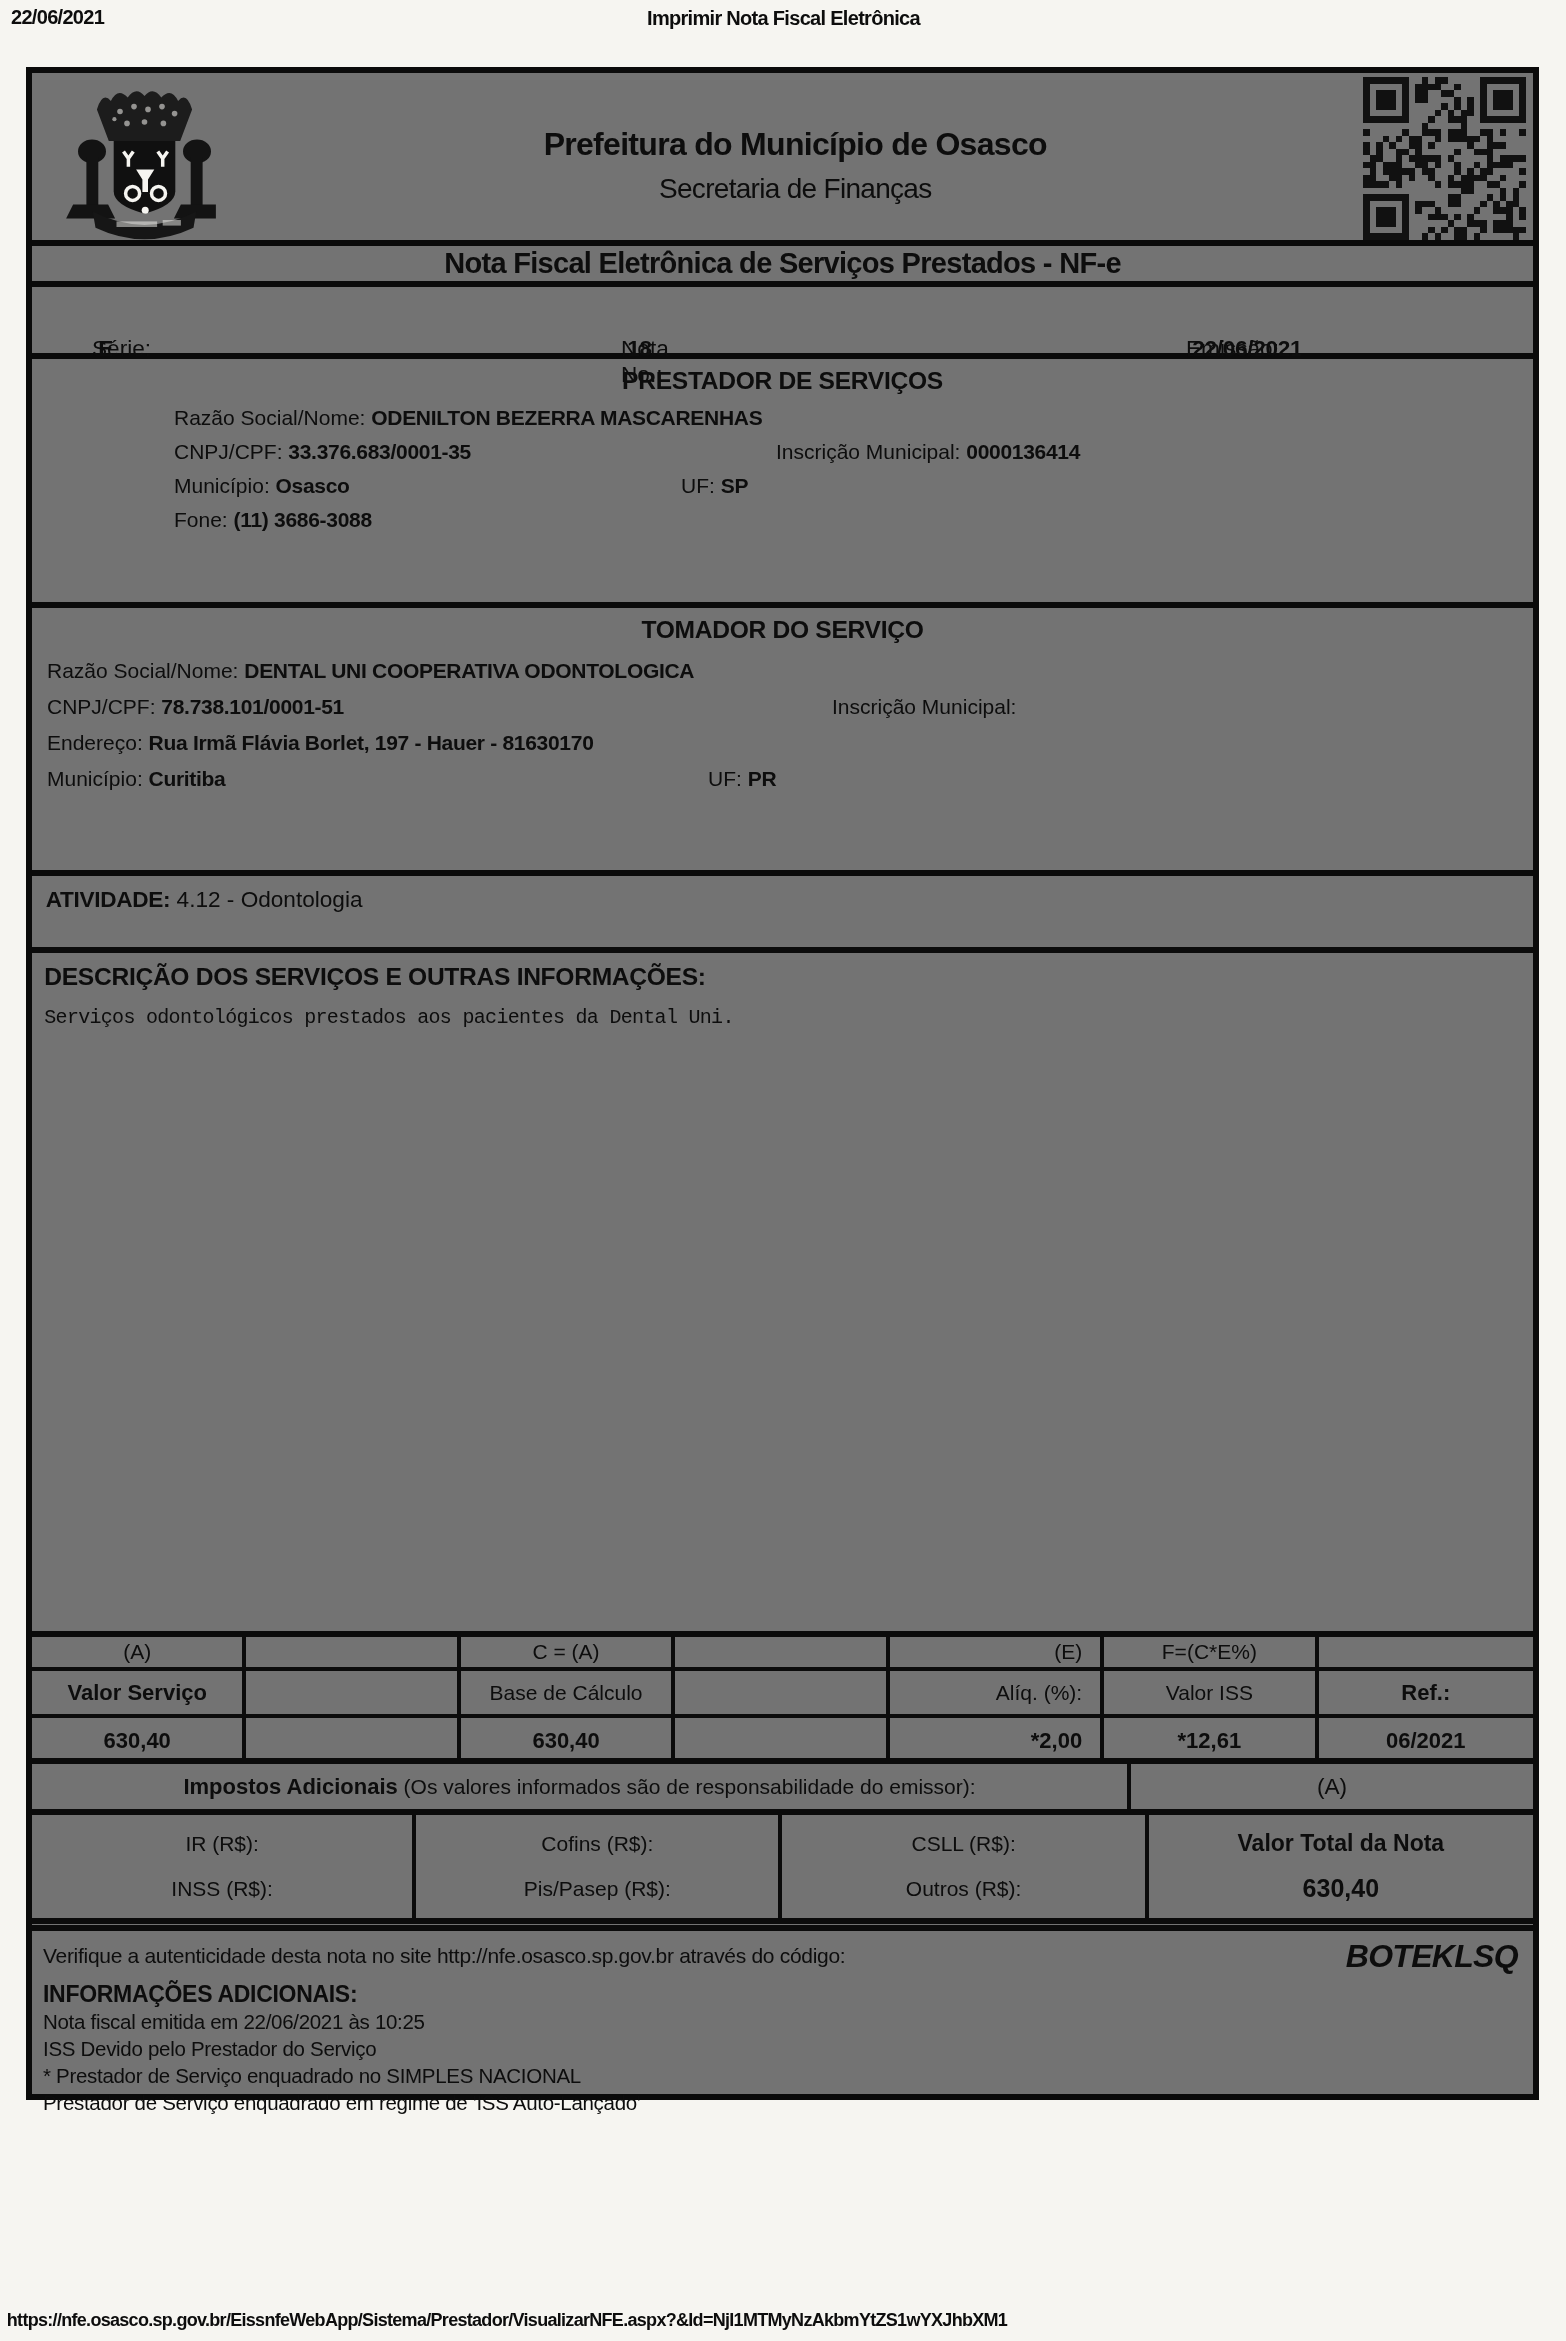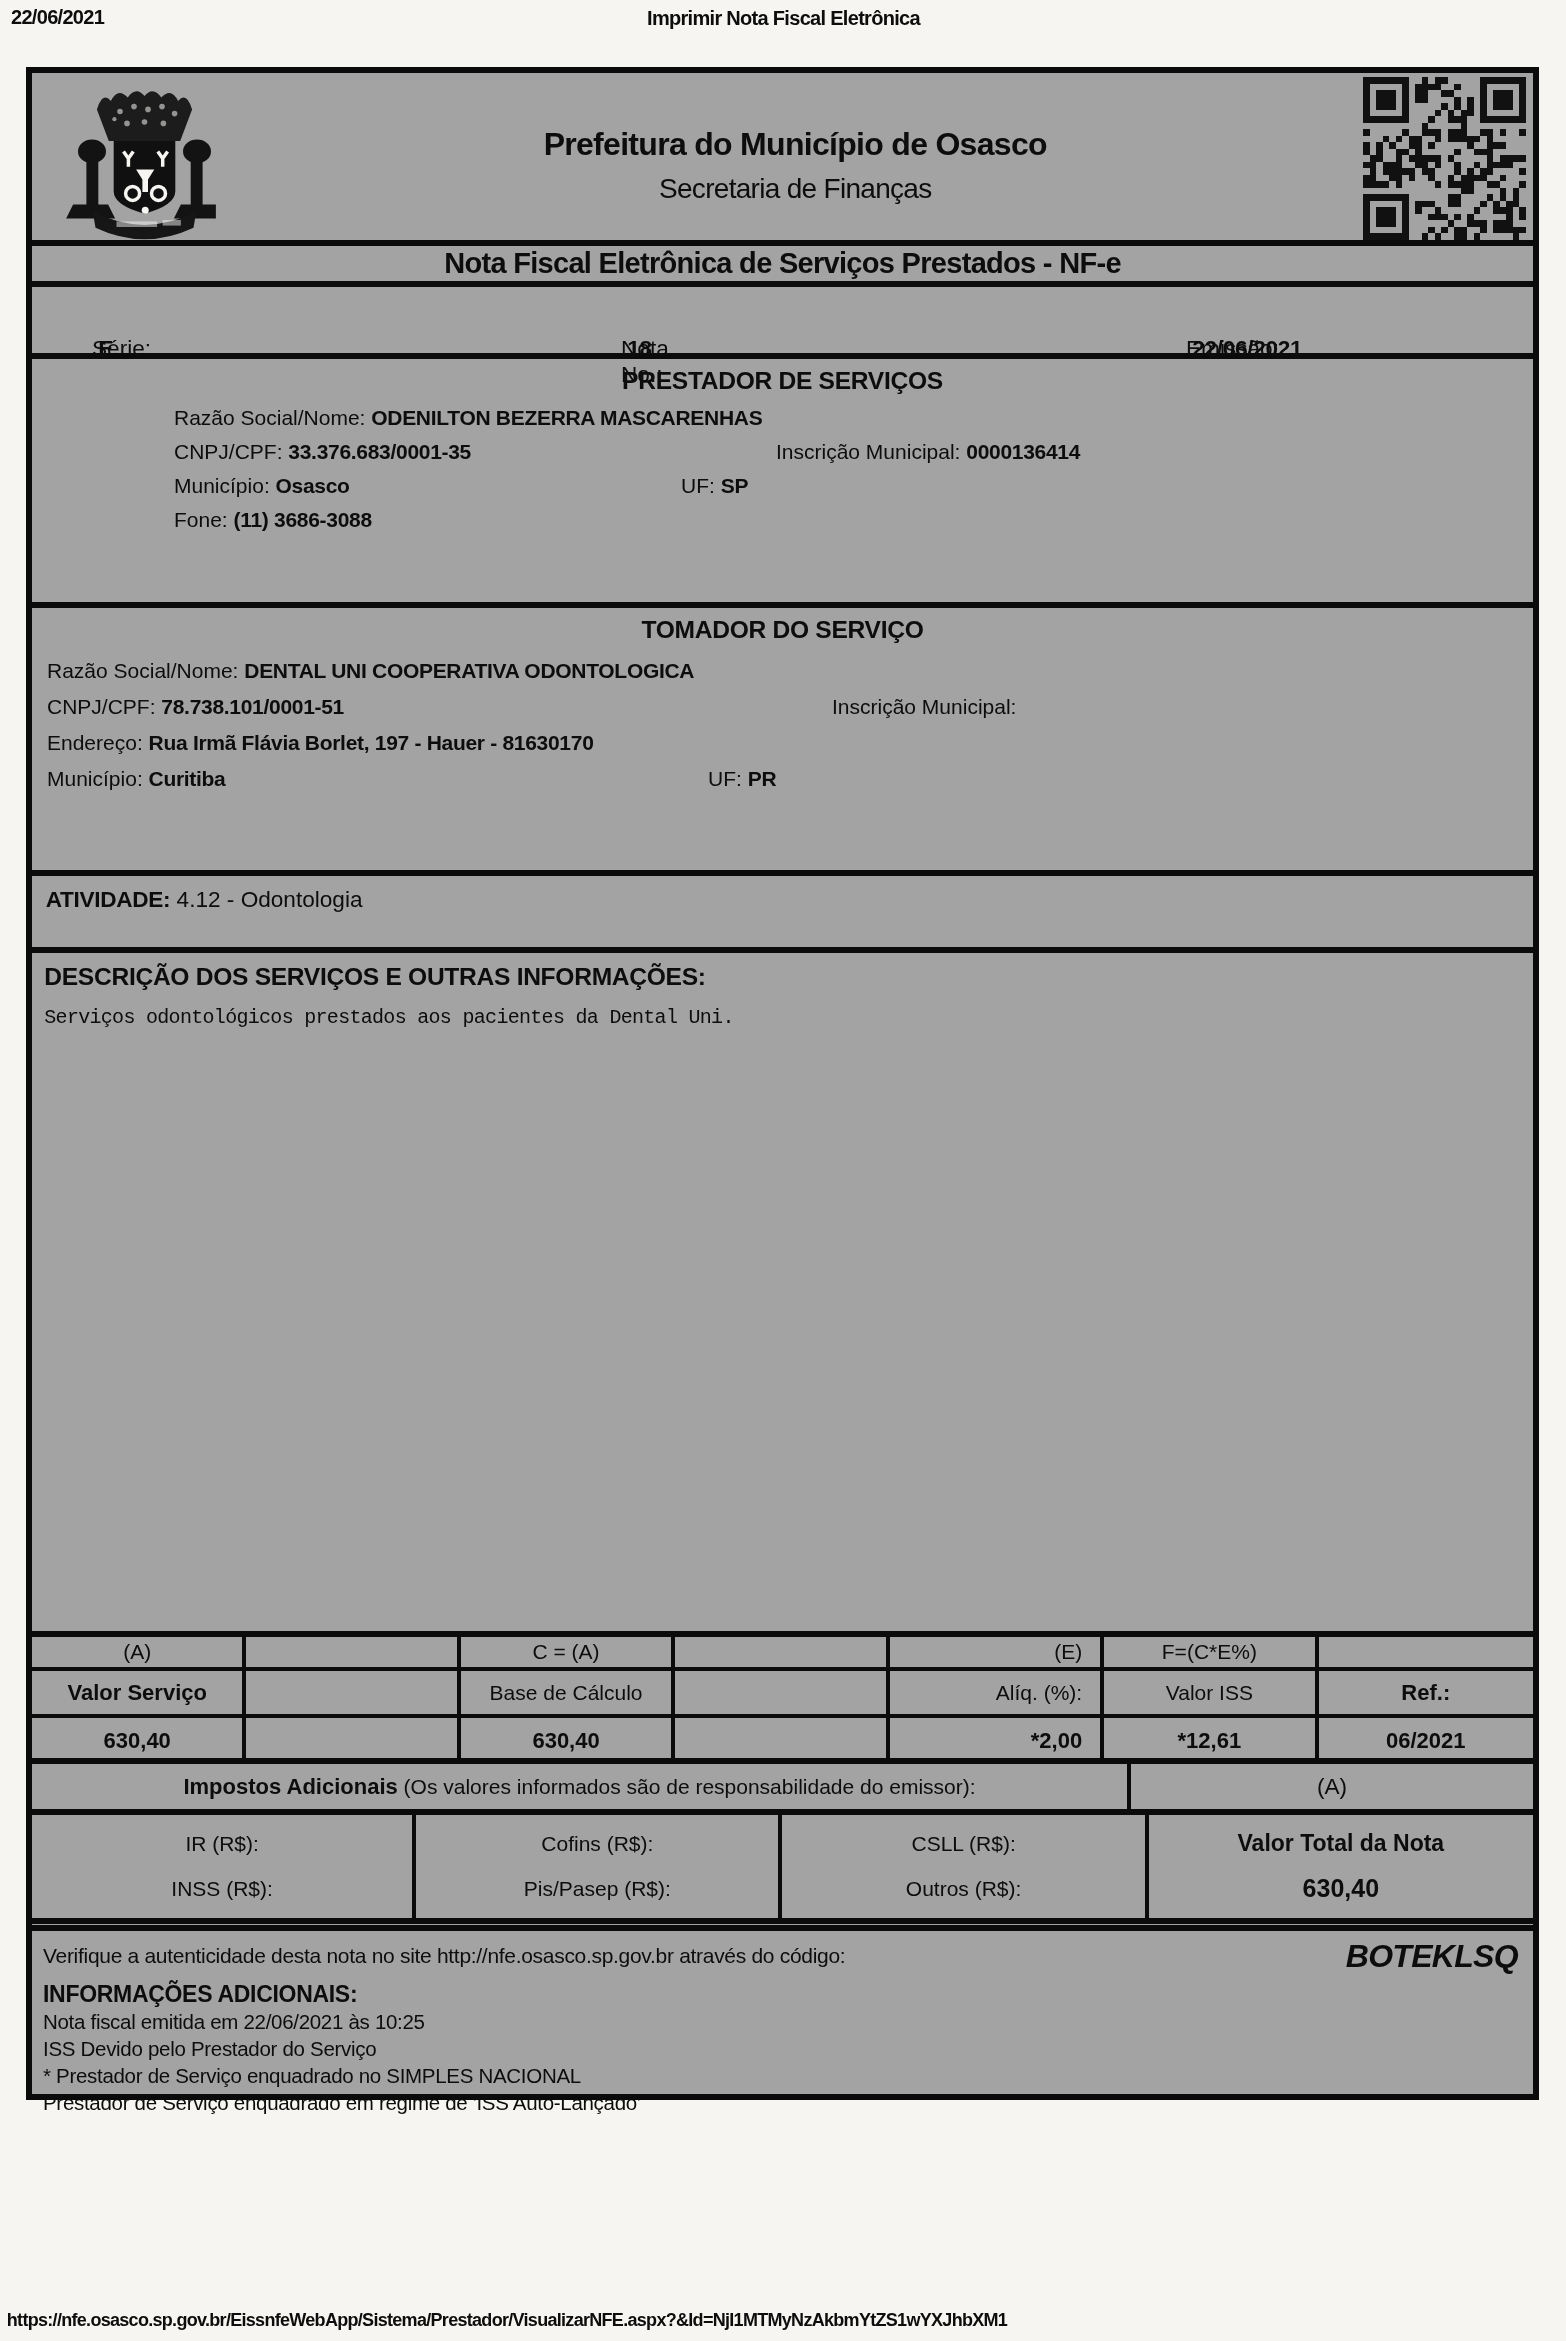--- a/index.html
+++ b/index.html
@@ -10,21 +10,21 @@
   }
   
   .print-date{ position:absolute; top:5.5px; left:11px; font-size:20px; font-weight:700; letter-spacing:-0.7px;}
   .print-title{ position:absolute; top:6.8px; left:50%; transform:translateX(-50%); font-size:20px; font-weight:600; letter-spacing:-0.7px;}
   .print-url{ position:absolute; top:2310px; left:6.8px; font-size:18px; font-weight:600; letter-spacing:-0.7px;}
   .print-page{ position:absolute; top:2310px; right:36px; font-size:18px; font-weight:400;margin-top:44px;}
 
   
   .doc{
     position:absolute; left:26px; top:67px; width:1513px;
-    border:6.2px solid #0b0b0b; background:#a3a3a3;
+    border:6.2px solid #0b0b0b; background:#737373;
   }
   .sec{ border-bottom:6.2px solid #0b0b0b; position:relative; }
 
   
   .sec-header{ height:173px; display:flex; align-items:center; }
   .crest{ width:171px; height:168px; margin-left:27px; flex:none; }
   .head-center{ flex:1; text-align:center; padding-top:18px;}
   .muni{ font-size:32px; font-weight:700; letter-spacing:-0.7px;}
   .dept{ font-size:28px; margin-top:9.6px; letter-spacing:-0.7px;}
   .qr{ width:167px; height:163px; margin-right:5.5px; margin-top:4.1px; flex:none;}

